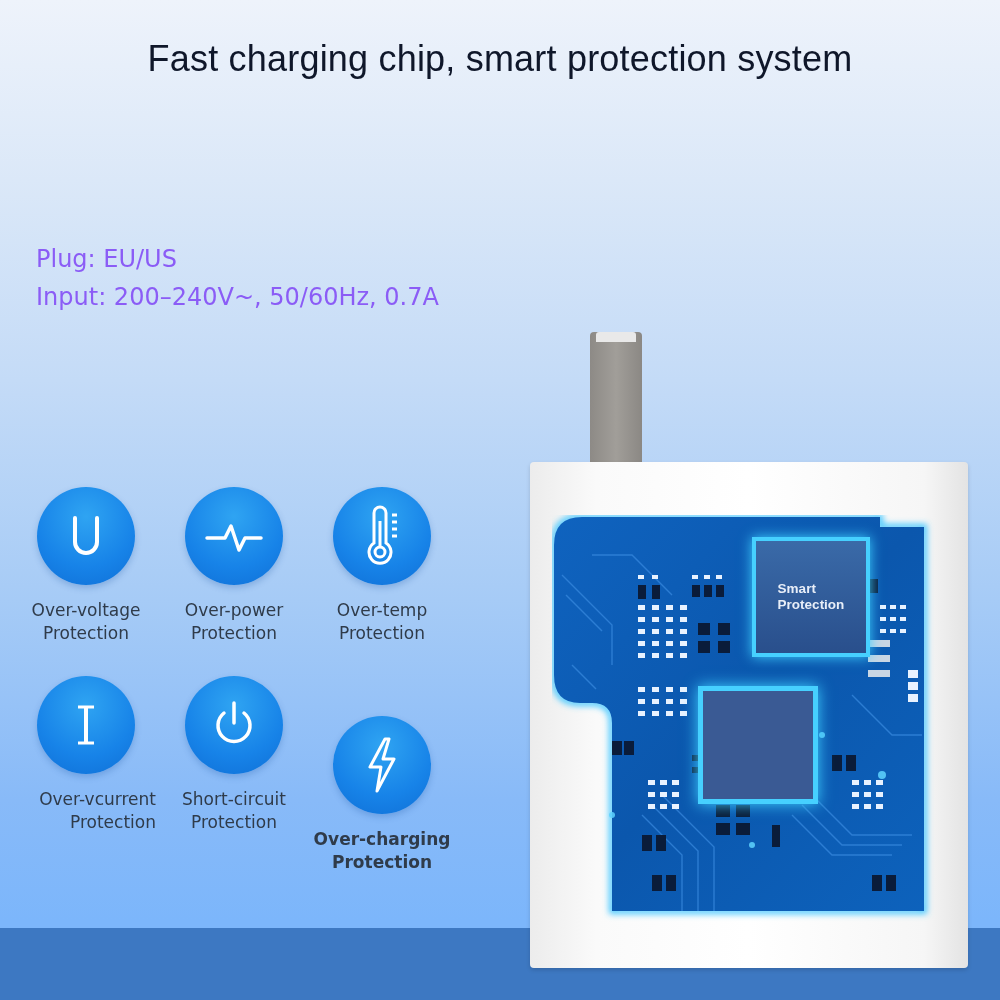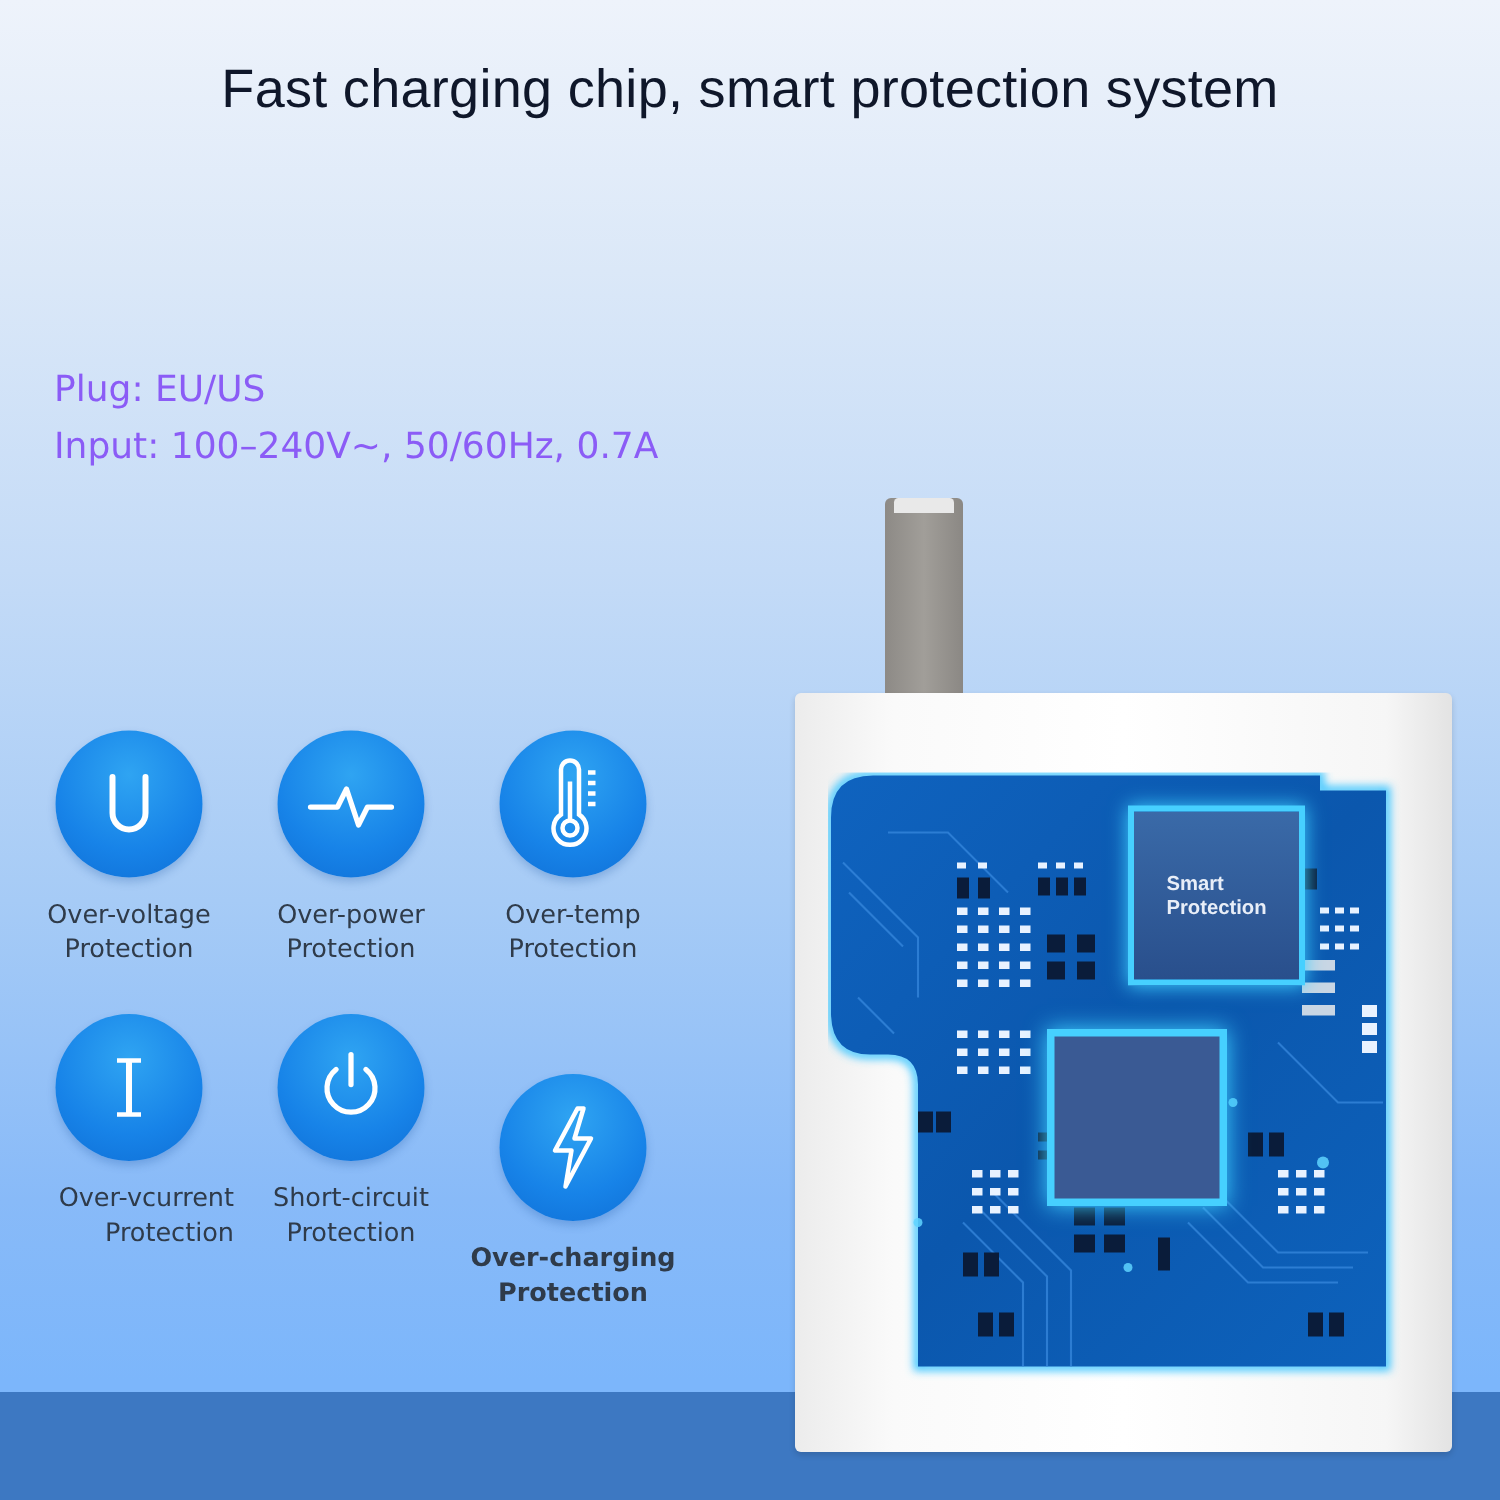--- a/index.html
+++ b/index.html
@@ -24,21 +24,21 @@
 </style>
 </head>
 <body>
 
 <div class="bottom-band"></div>
 
 <div class="title">Fast charging chip, smart protection system</div>
 
 <div class="specs">
   <div>Plug: EU/US</div>
-  <div>Input: 100–240V~, 50/60Hz, 0.7A</div>
+  <div>Input: 200–240V~, 50/60Hz, 0.7A</div>
 </div>
 
 <div class="feature" style="left:16px;top:487px;">
   <div class="circle">
     <svg width="60" height="60" viewBox="0 0 60 60">
         <path d="M19 12 V36 a11 11 0 0 0 22 0 V12" fill="none" stroke="#fff" stroke-width="4" stroke-linecap="round"></path>
       </svg>
   </div>
   <div class="flabel">
       <div>Over-voltage</div>

